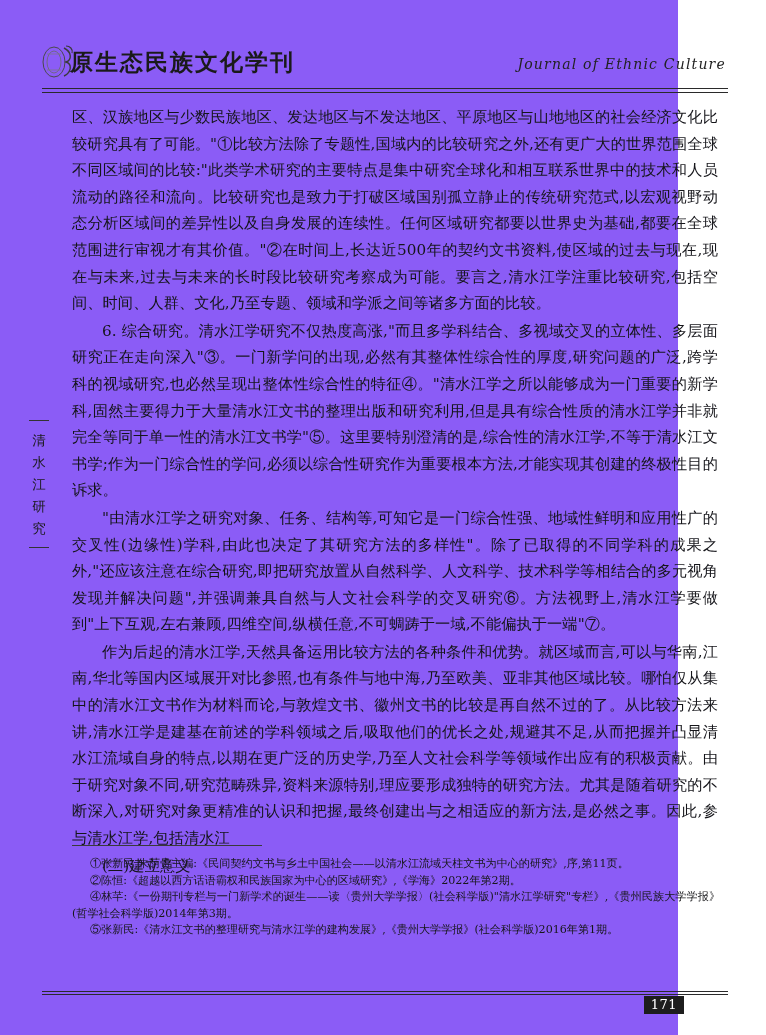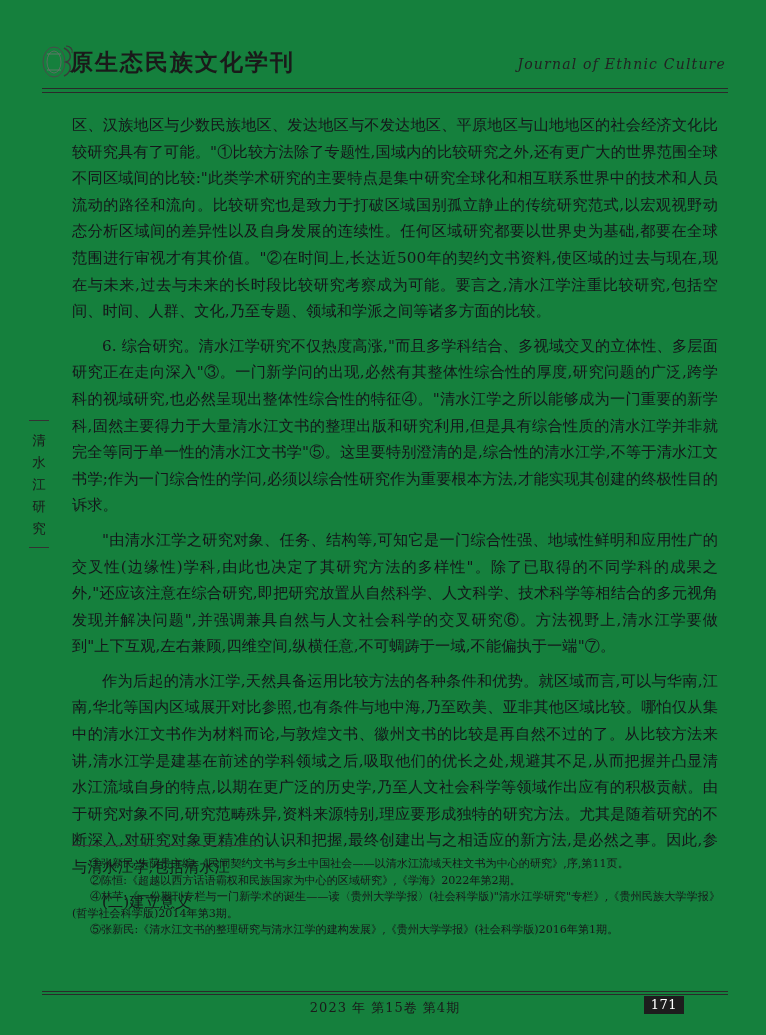--- a/index.html
+++ b/index.html
@@ -11,23 +11,23 @@
     width: 766px;
     height: 1035px;
     position: relative;
     font-family: "DejaVu Serif", "Liberation Serif", serif;
     color: #17171a;
     overflow: hidden;
   }
   .page {
     position: absolute;
     left: 0; top: 0;
-    width: 766px;
+    width: 678px;
     height: 1035px;
-    background: #15803d;
+    background: #8b5cf6;
   }
 
   
   .header {
     position: absolute;
     left: 42px;
     top: 44px;
     width: 686px;
     height: 50px;
   }
@@ -103,21 +103,21 @@
   .side-rail .chars div { height: 22px; }
 
   
   .content {
     position: absolute;
     left: 72px;
     top: 104px;
     width: 646px;
   }
   p.body {
-    margin: 8px 0 1px 0;
+    margin: 0 0 1px 0;
     font-size: 15.2px;
     line-height: 26.6px;
     text-align: justify;
     text-justify: inter-ideograph;
     letter-spacing: 0.1px;
     color: #15151a;
   }
   p.indent { text-indent: 30px; }
 
   
@@ -234,17 +234,16 @@
   <div class="footnotes">
     <p>①张新民,朱荫贵主编:《民间契约文书与乡土中国社会——以清水江流域天柱文书为中心的研究》,序,第11页。</p>
     <p>②陈恒:《超越以西方话语霸权和民族国家为中心的区域研究》,《学海》2022年第2期。</p>
     <p>④林芊:《一份期刊专栏与一门新学术的诞生——读〈贵州大学学报〉(社会科学版)"清水江学研究"专栏》,《贵州民族大学学报》(哲学社会科学版)2014年第3期。</p>
     <p>⑤张新民:《清水江文书的整理研究与清水江学的建构发展》,《贵州大学学报》(社会科学版)2016年第1期。</p>
   </div>
 
   <div class="footer">
     <div class="footer-rule"></div>
     <div class="footer-rule2"></div>
-    <div class="footer-text">2023 年 第15卷 第4期</div>
     <div class="page-number">171</div>
   </div>
 
 </div>
 
 </body></html>

